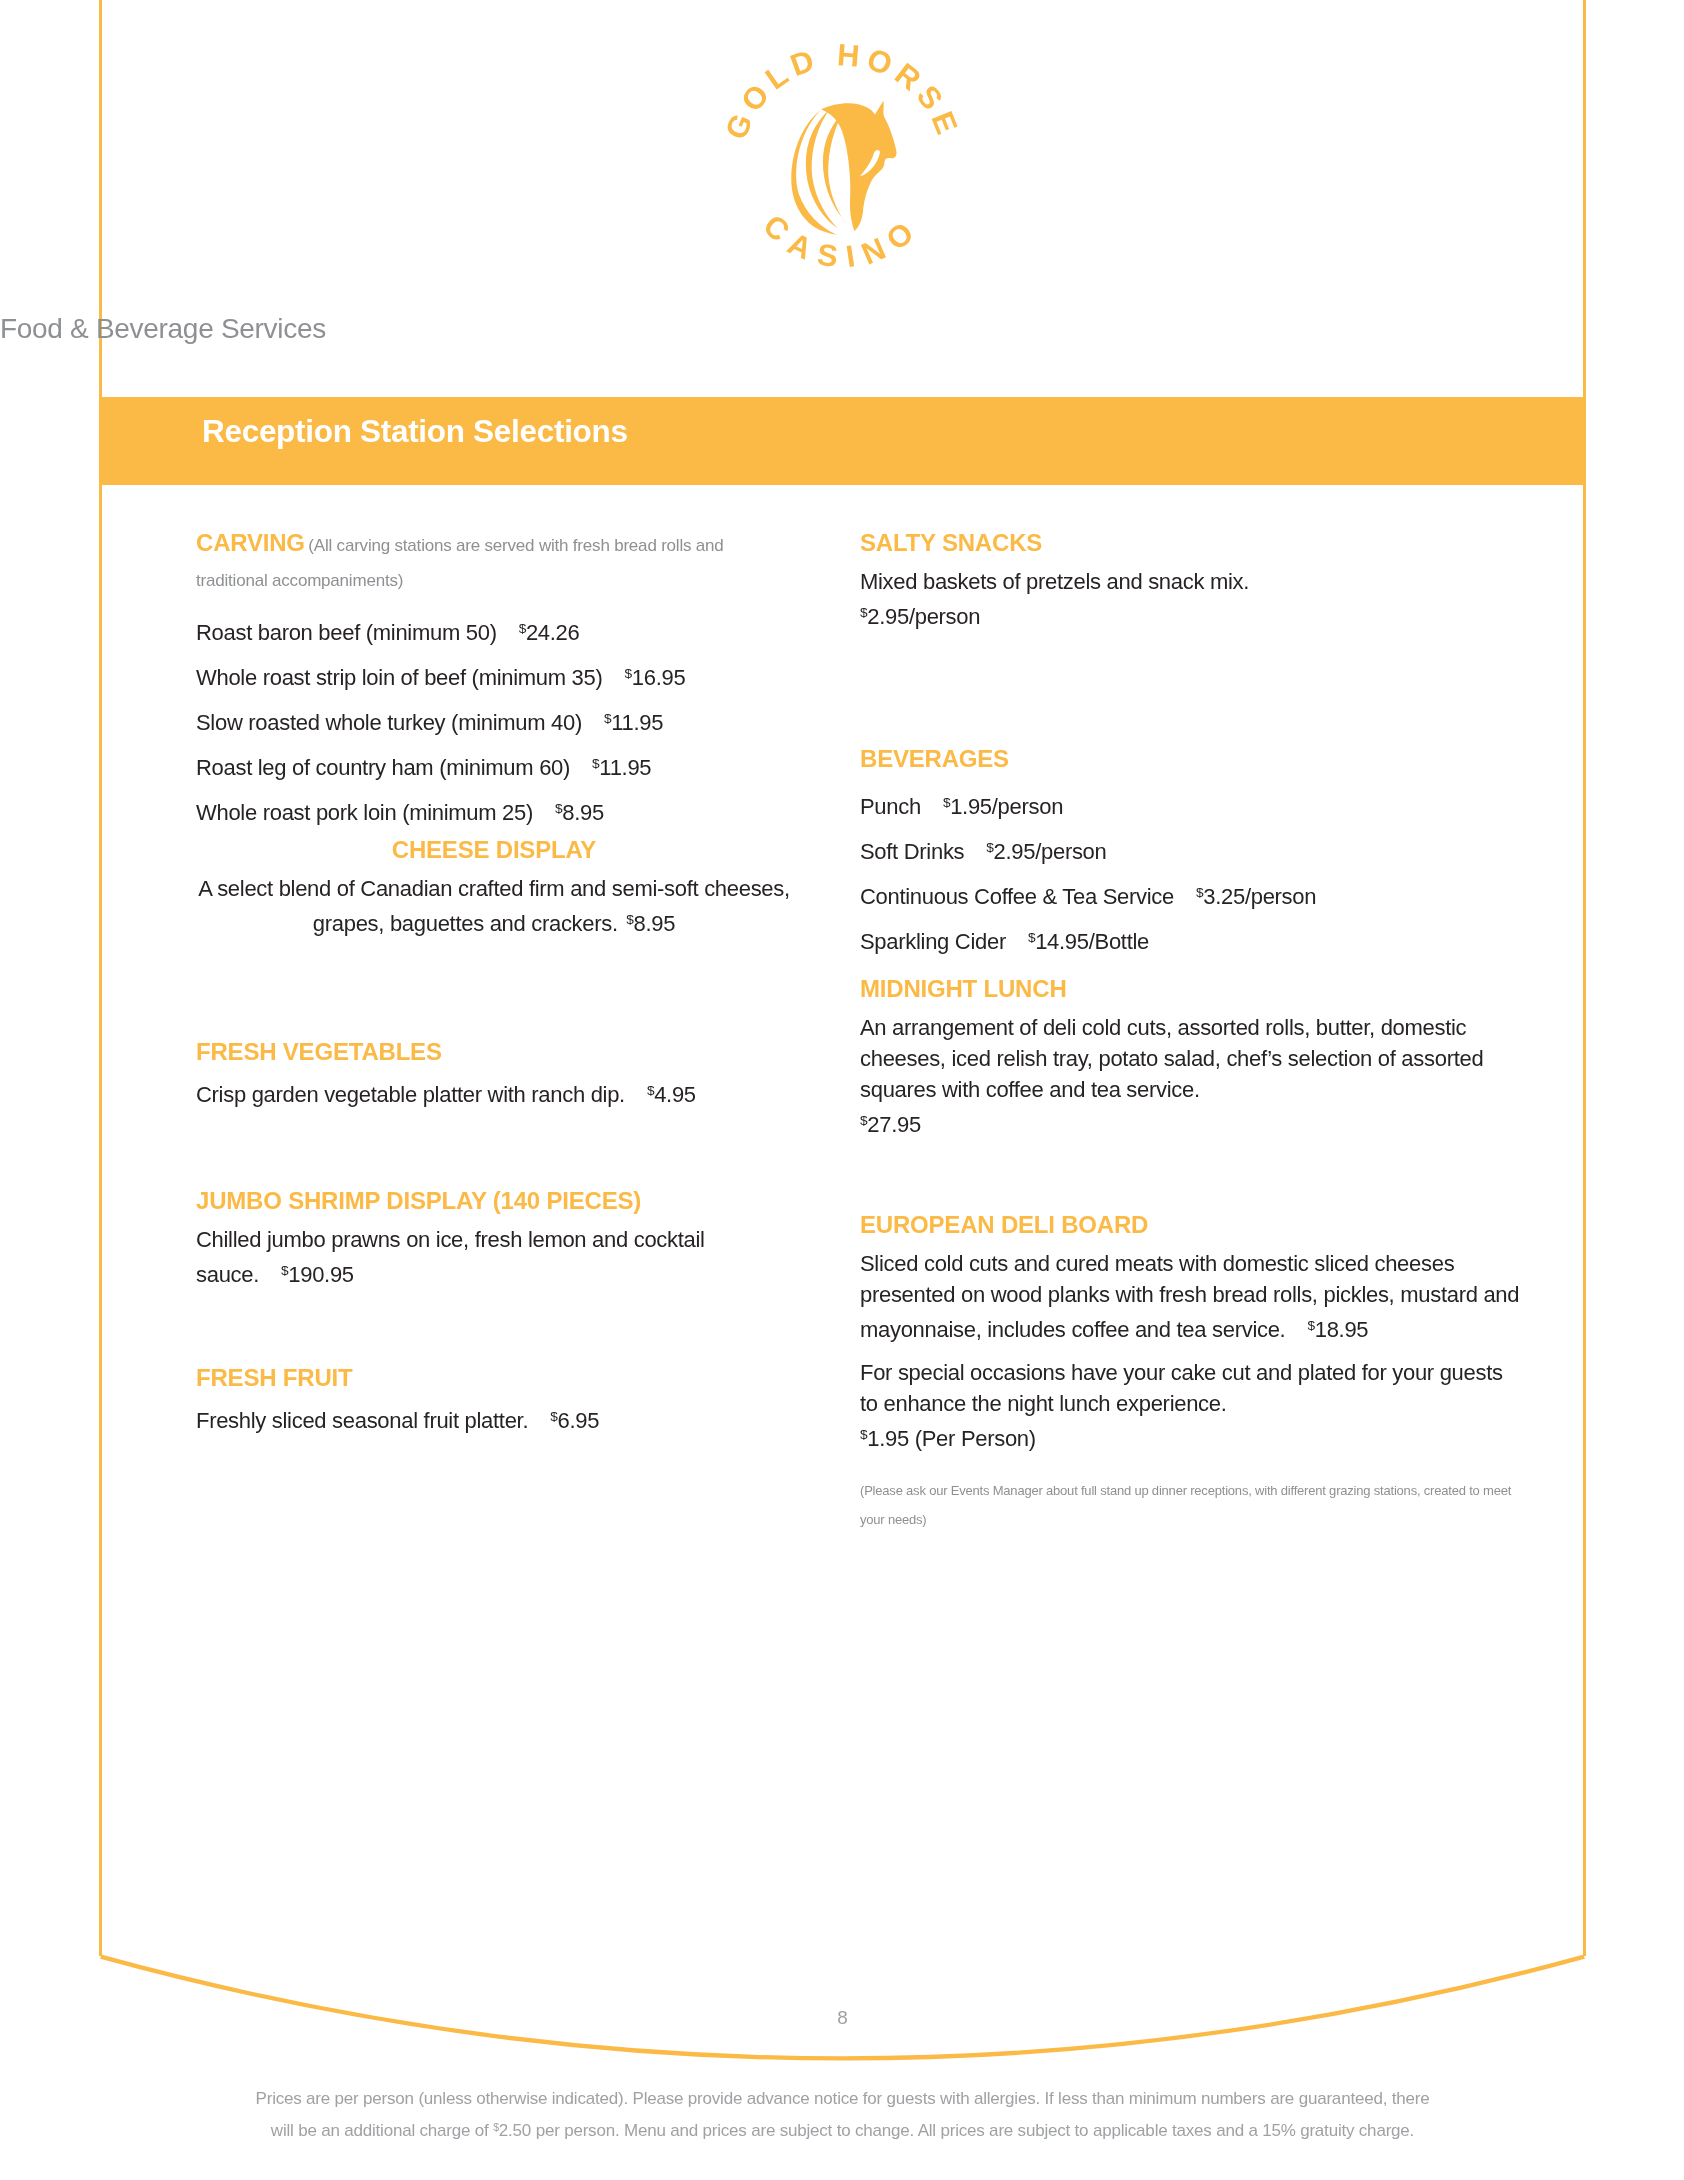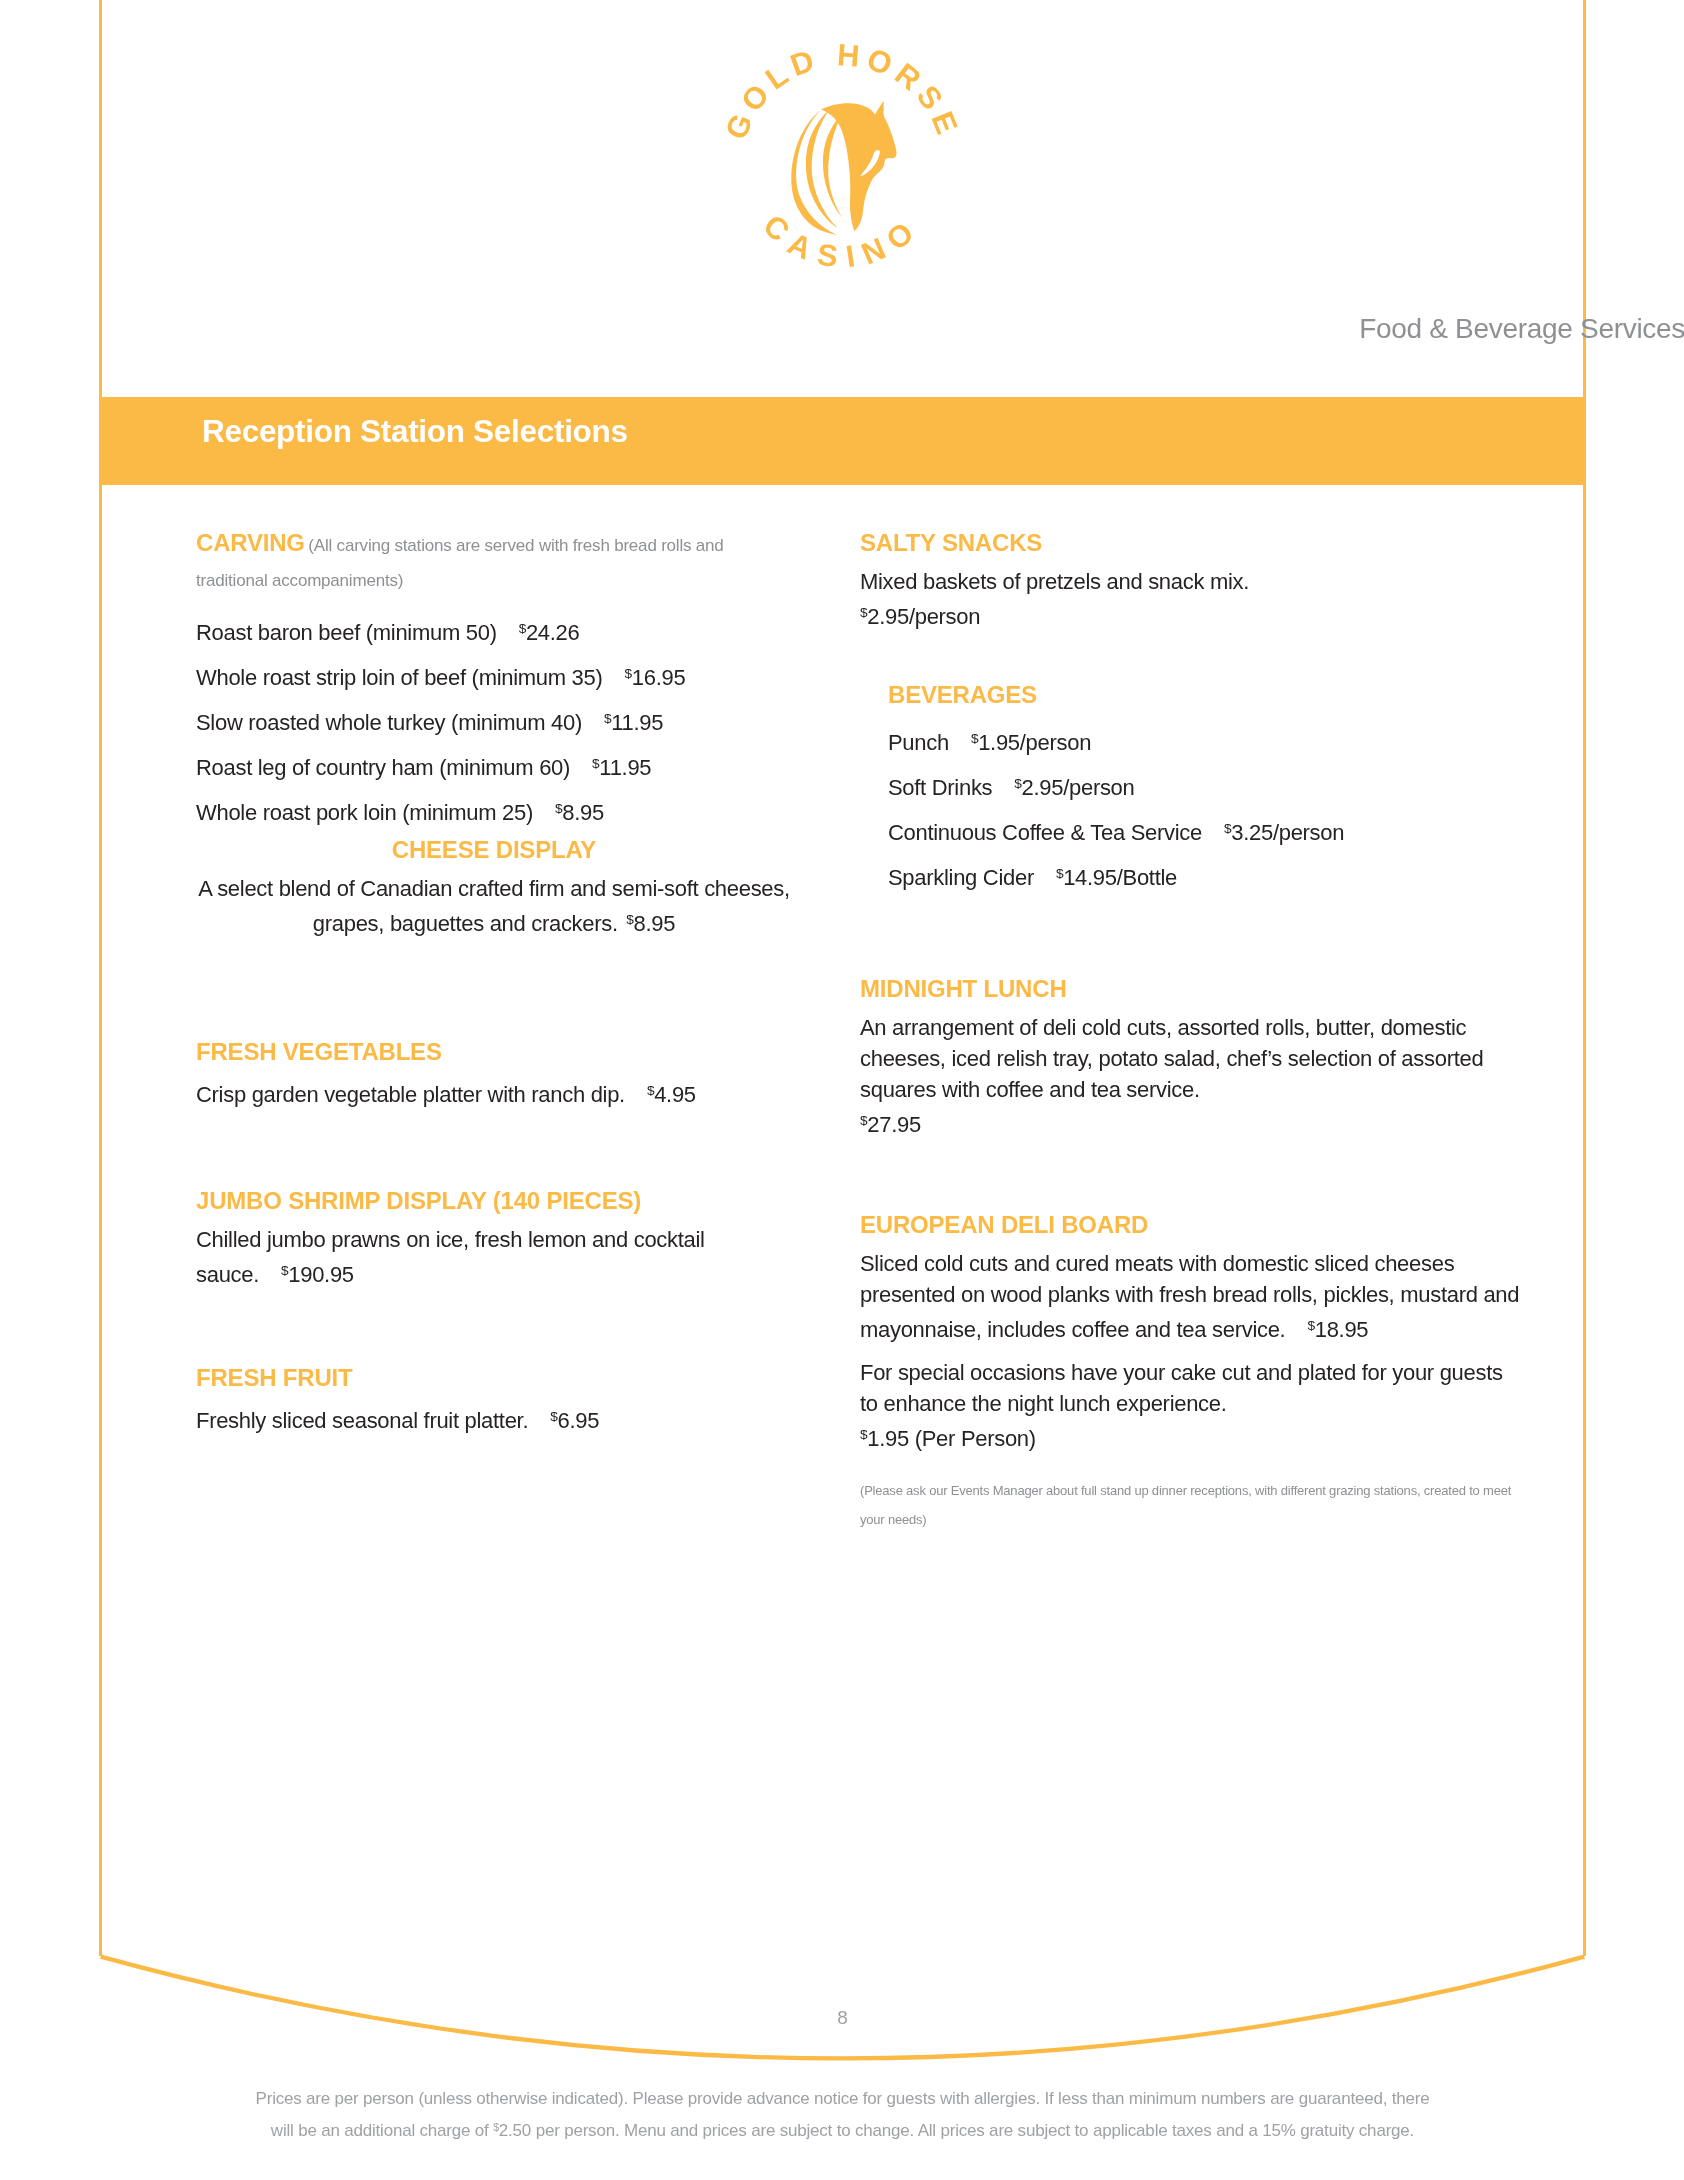--- a/index.html
+++ b/index.html
@@ -22,21 +22,21 @@
   .vline.left{left:99px;}
   .vline.right{left:1583px;}
   .curve-svg{position:absolute;left:99px;top:1954px;width:1487px;height:145px;}
 
   
   .logo-wrap{position:absolute;left:689px;top:24px;width:307px;height:290px;}
   .logo-wrap svg{width:100%;height:100%;}
   .arc-text{font-family:"Liberation Sans","DejaVu Sans",sans-serif;font-weight:bold;font-size:36px;letter-spacing:7px;fill:var(--gold);}
   .arc-text.casino{letter-spacing:13px;}
 
-  .subtitle{position:absolute;left:0;top:313px;width:100%;text-align:right;
+  .subtitle{position:absolute;left:0;top:313px;width:100%;text-align:left;
     font-size:28px;color:var(--gray);letter-spacing:-0.3px;}
 
   
   .banner{position:absolute;left:102px;right:102px;top:397px;height:88px;background:var(--gold);}
   .banner-title{line-height:69px;padding-left:100px;color:#fff;font-size:31.5px;font-weight:bold;letter-spacing:-0.3px;}
 
   
   .section{position:absolute;letter-spacing:-0.3px;}
   .col-left{left:196px;width:596px;}
   .col-right{left:860px;width:664px;}
@@ -144,21 +144,21 @@
   </div>
 
   <div class="section col-right" style="top:528px;">
     <div class="sec-title">SALTY SNACKS</div>
     <div class="body-text">
       <div>Mixed baskets of pretzels and snack mix.</div>
       <div class="price-line"><span class="cur">$</span><span>2.95</span><span>/person</span></div>
     </div>
   </div>
 
-  <div class="section col-right" style="top:680px;margin-left:28px;">
+  <div class="section col-right" style="top:744px;">
     <div class="sec-title">BEVERAGES</div>
     <div class="items">
       <div class="item"><span>Punch</span><span class="price gap"><span class="cur">$</span><span>1.95</span><span>/person</span></span></div>
       <div class="item"><span>Soft Drinks</span><span class="price gap"><span class="cur">$</span><span>2.95</span><span>/person</span></span></div>
       <div class="item"><span>Continuous Coffee &amp; Tea Service</span><span class="price gap"><span class="cur">$</span><span>3.25</span><span>/person</span></span></div>
       <div class="item"><span>Sparkling Cider</span><span class="price gap"><span class="cur">$</span><span>14.95</span><span>/Bottle</span></span></div>
     </div>
   </div>
 
   <div class="section col-right" style="top:974px;">

